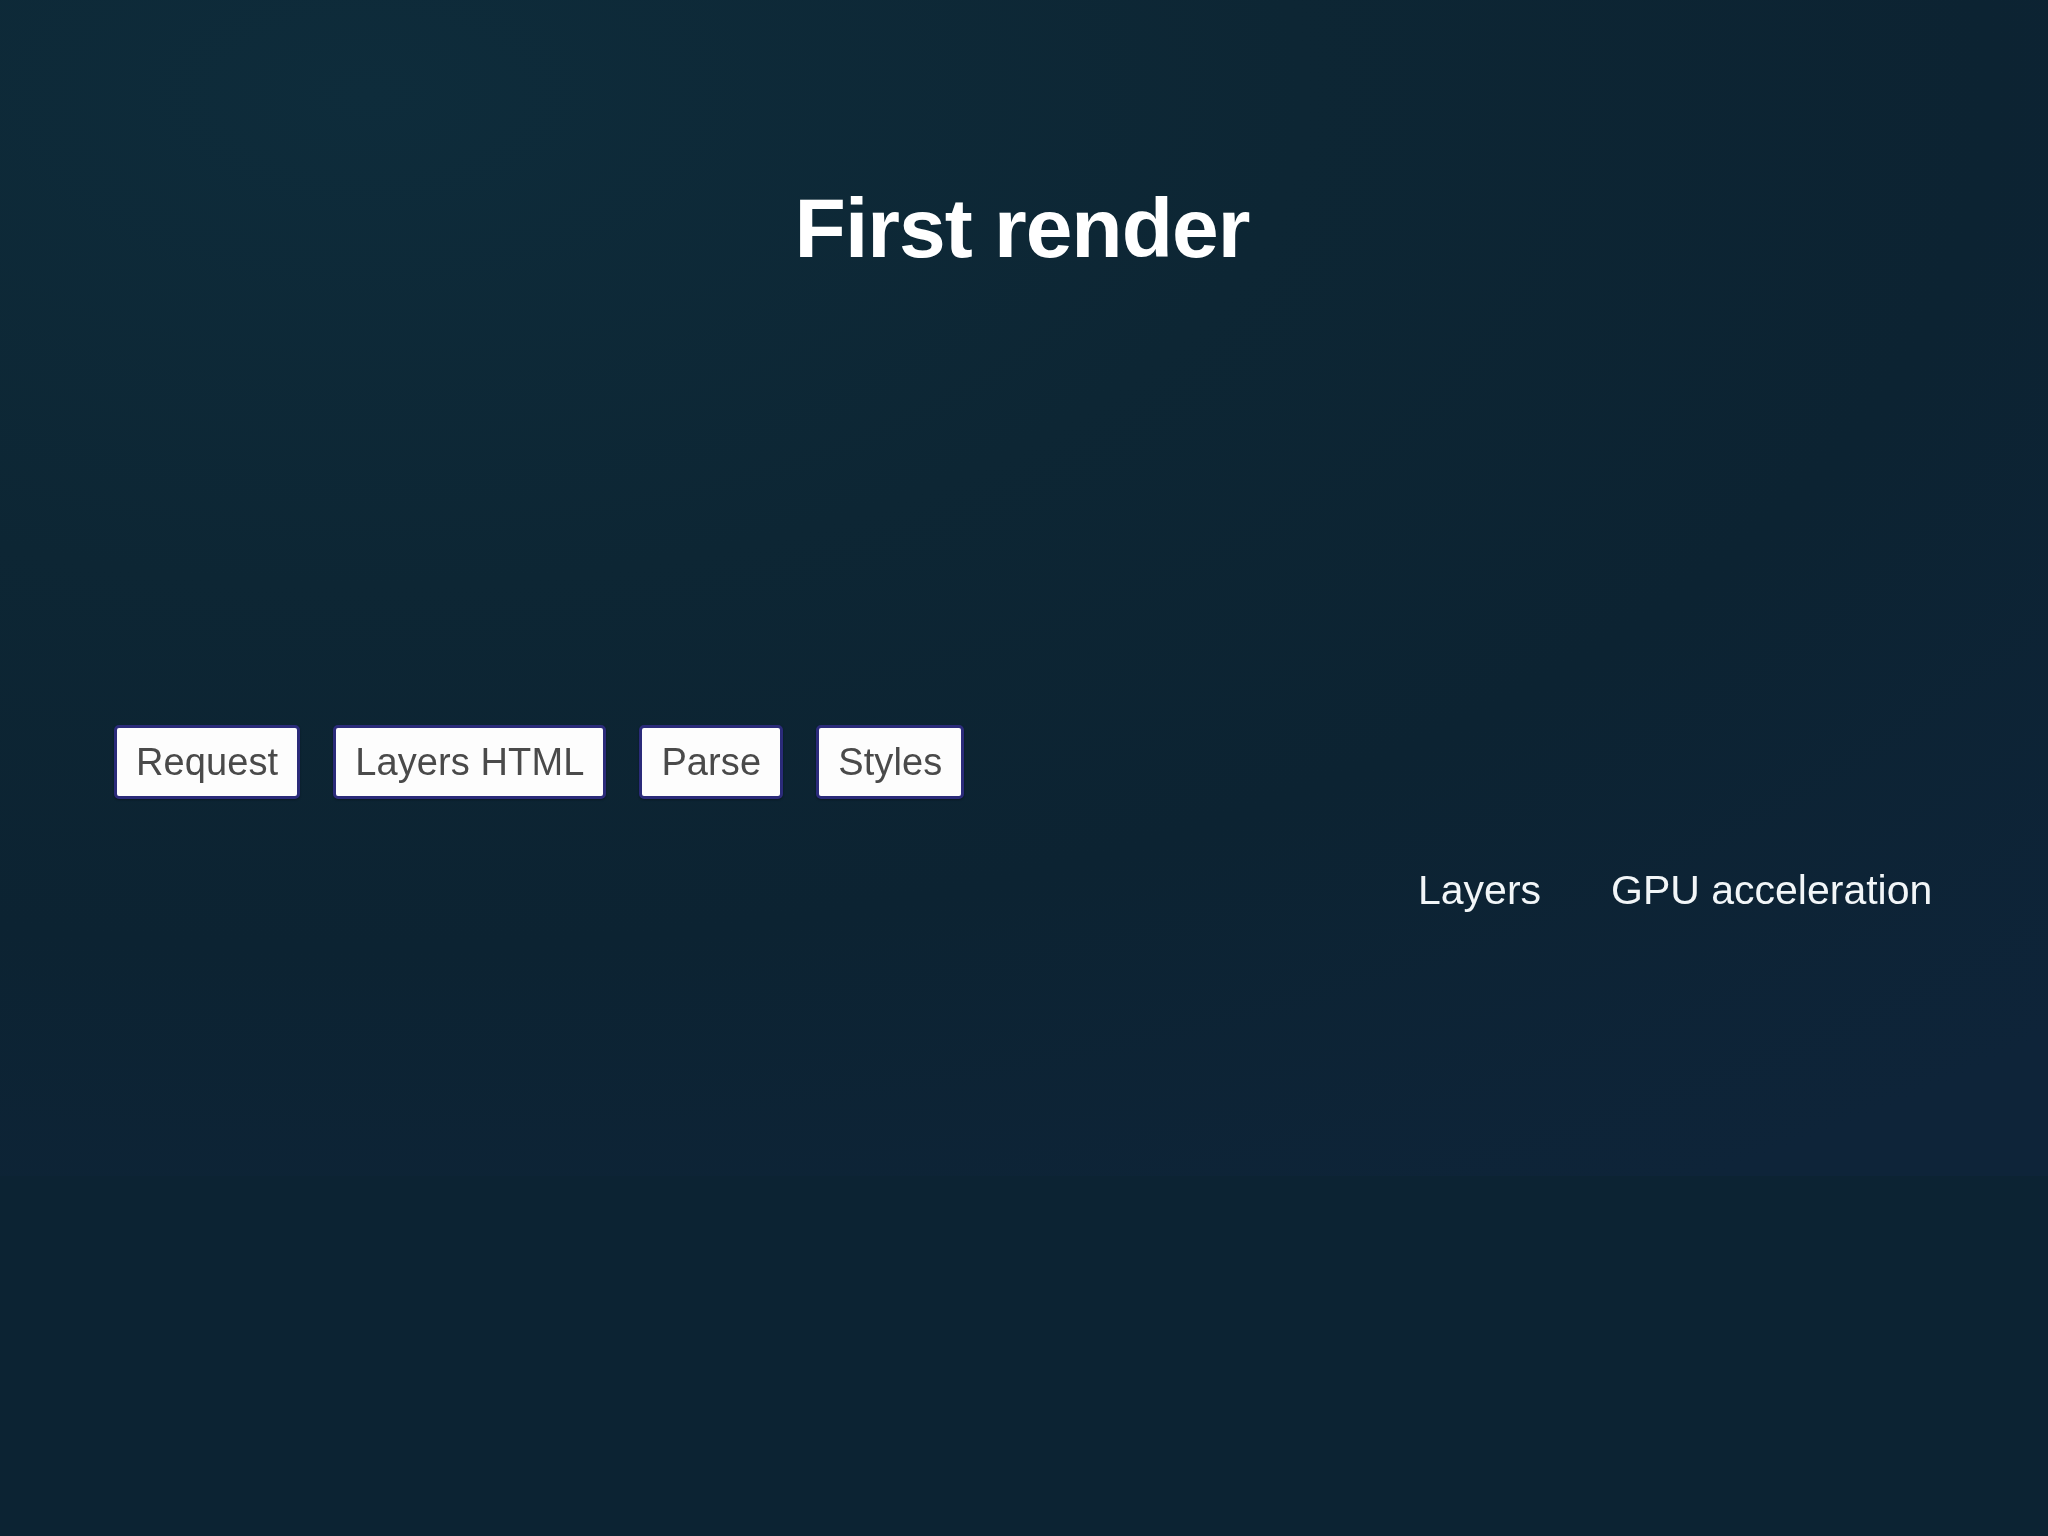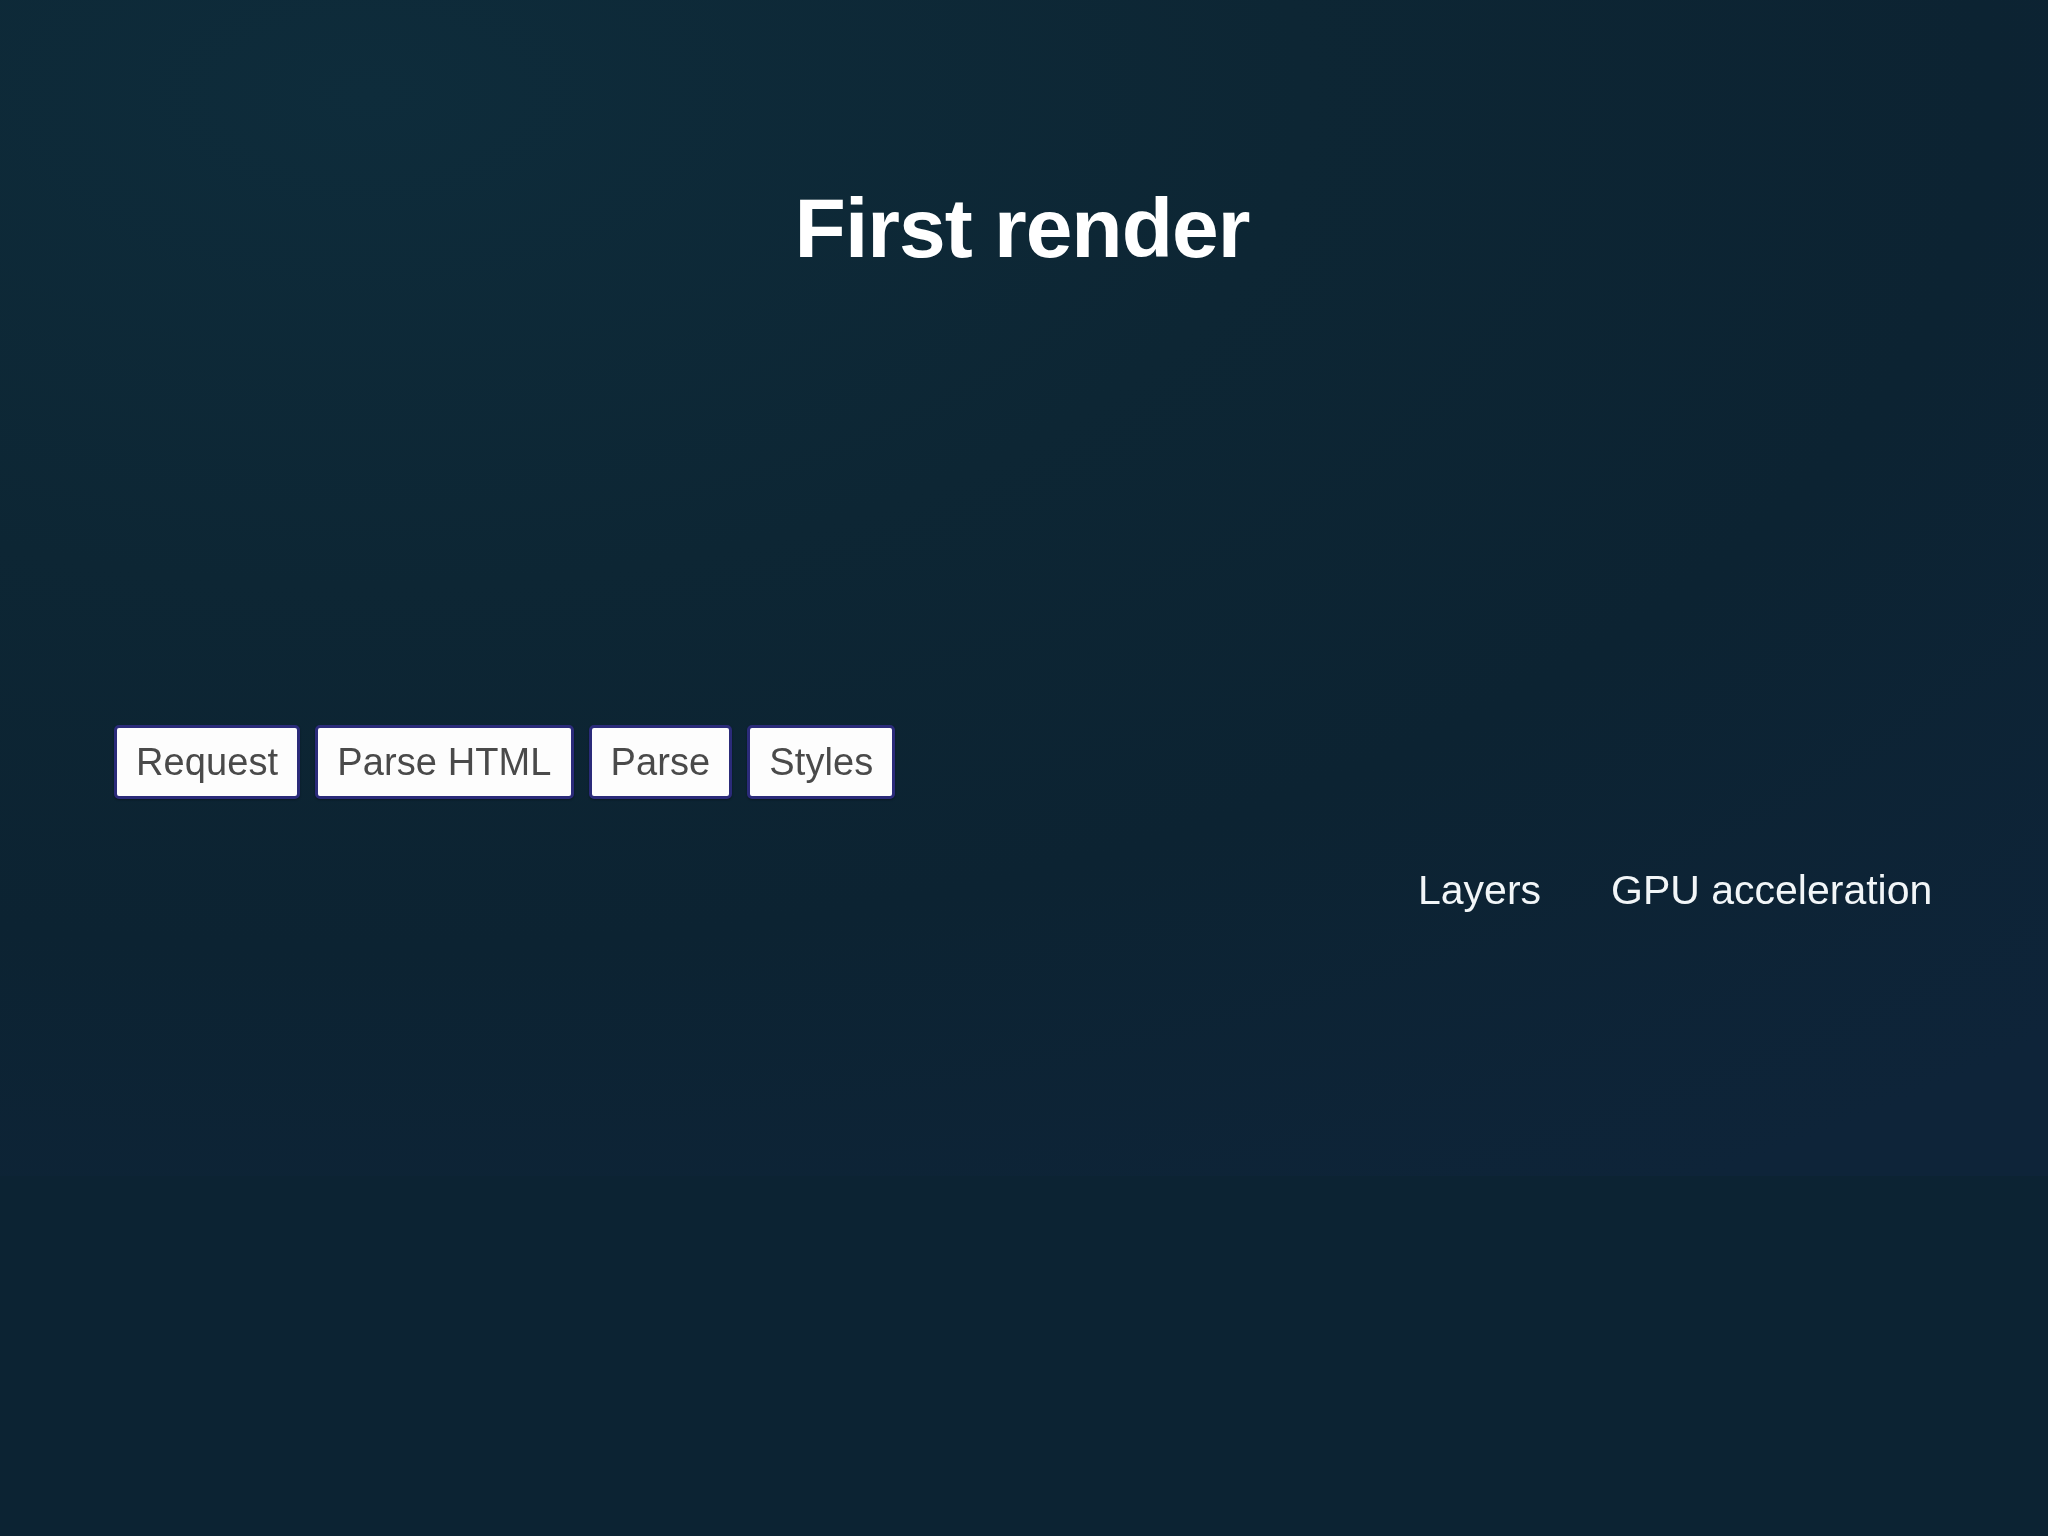--- a/index.html
+++ b/index.html
@@ -39,21 +39,21 @@
   }
 
   
   #pipeline {
     position: absolute;
     top: 725px;
     left: 114px;
     display: flex;
     flex-direction: row;
     align-items: flex-start;
-    gap: 15px;
+    gap: 33px;
   }
 
   .stage-box {
     background: #fdfdfd;
     border: 3px solid #2b2b7a;
     border-radius: 5px;
     height: 74px;
     box-sizing: border-box;
     display: flex;
     align-items: center;
@@ -94,21 +94,21 @@
 
   <h1 id="slide-title">First render</h1>
 
   <div id="pipeline">
 
     <div class="stage-box">
       <span class="stage-label">Request</span>
     </div>
 
     <div class="stage-box">
-      <span class="stage-label">Parse HTML</span>
+      <span class="stage-label">Layers HTML</span>
     </div>
 
 
     <div class="stage-box">
       <span class="stage-label">Parse</span>
     </div>
 
     <div class="stage-box">
       <span class="stage-label">Styles</span>
     </div>

